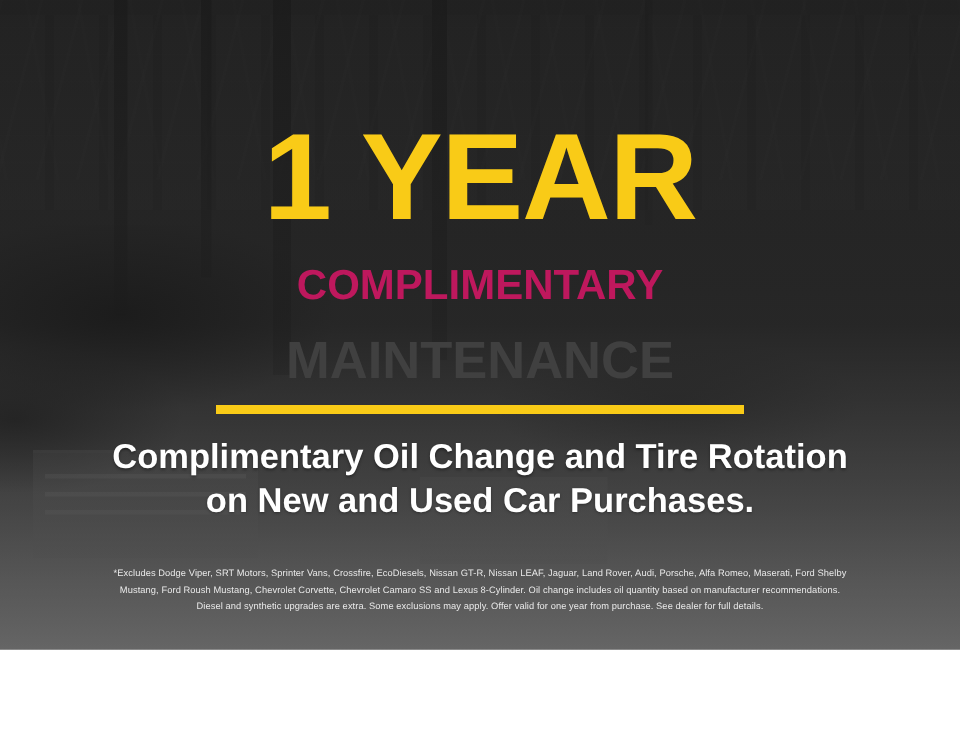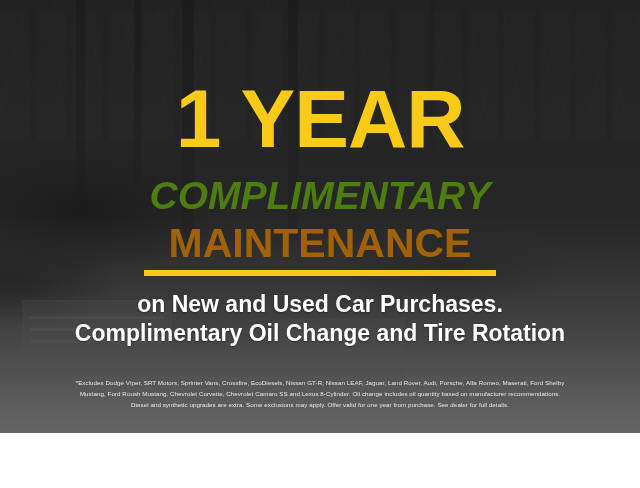--- a/index.html
+++ b/index.html
@@ -155,33 +155,32 @@
     font-size:82px;
     font-weight:bold;
     letter-spacing:-1px;
     line-height:1;
     white-space:nowrap;
   }
 
   .headline-sub1 {
     position:absolute;
     left:0; top:176px; width:640px;
-    color:#4d7c0f;
-    font-size:39px;
+    color:#be185d;
+    font-size:28px;
     font-weight:bold;
     letter-spacing:0px;
     line-height:1;
-    font-style:italic;
   }
 
   .headline-sub2 {
     position:absolute;
     left:0; top:223px; width:640px;
-    color:#a16207;
-    font-size:41px;
+    color:#404040;
+    font-size:35px;
     font-weight:bold;
     letter-spacing:0px;
     line-height:1;
   }
 
   .divider {
     position:absolute;
     left:144px; top:270px;
     width:352px; height:6px;
     background:#F9CB17;
@@ -262,22 +261,22 @@
 
     <div class="headline-year">1 YEAR</div>
 
     <div class="headline-sub1">COMPLIMENTARY</div>
 
     <div class="headline-sub2">MAINTENANCE</div>
 
     <div class="divider"></div>
 
     <div class="tagline">
+      <span class="tl-line">Complimentary Oil Change and Tire Rotation</span>
       <span class="tl-line">on New and Used Car Purchases.</span>
-      <span class="tl-line">Complimentary Oil Change and Tire Rotation</span>
     </div>
 
     <div class="disclaimer">
       <span class="dl-line">*Excludes Dodge Viper, SRT Motors, Sprinter Vans, Crossfire, EcoDiesels, Nissan GT-R, Nissan LEAF, Jaguar, Land Rover, Audi, Porsche, Alfa Romeo, Maserati, Ford Shelby</span>
       <span class="dl-line">Mustang, Ford Roush Mustang, Chevrolet Corvette, Chevrolet Camaro SS and Lexus 8-Cylinder. Oil change includes oil quantity based on manufacturer recommendations.</span>
       <span class="dl-line">Diesel and synthetic upgrades are extra. Some exclusions may apply. Offer valid for one year from purchase. See dealer for full details.</span>
     </div>
 
   </div>
 

